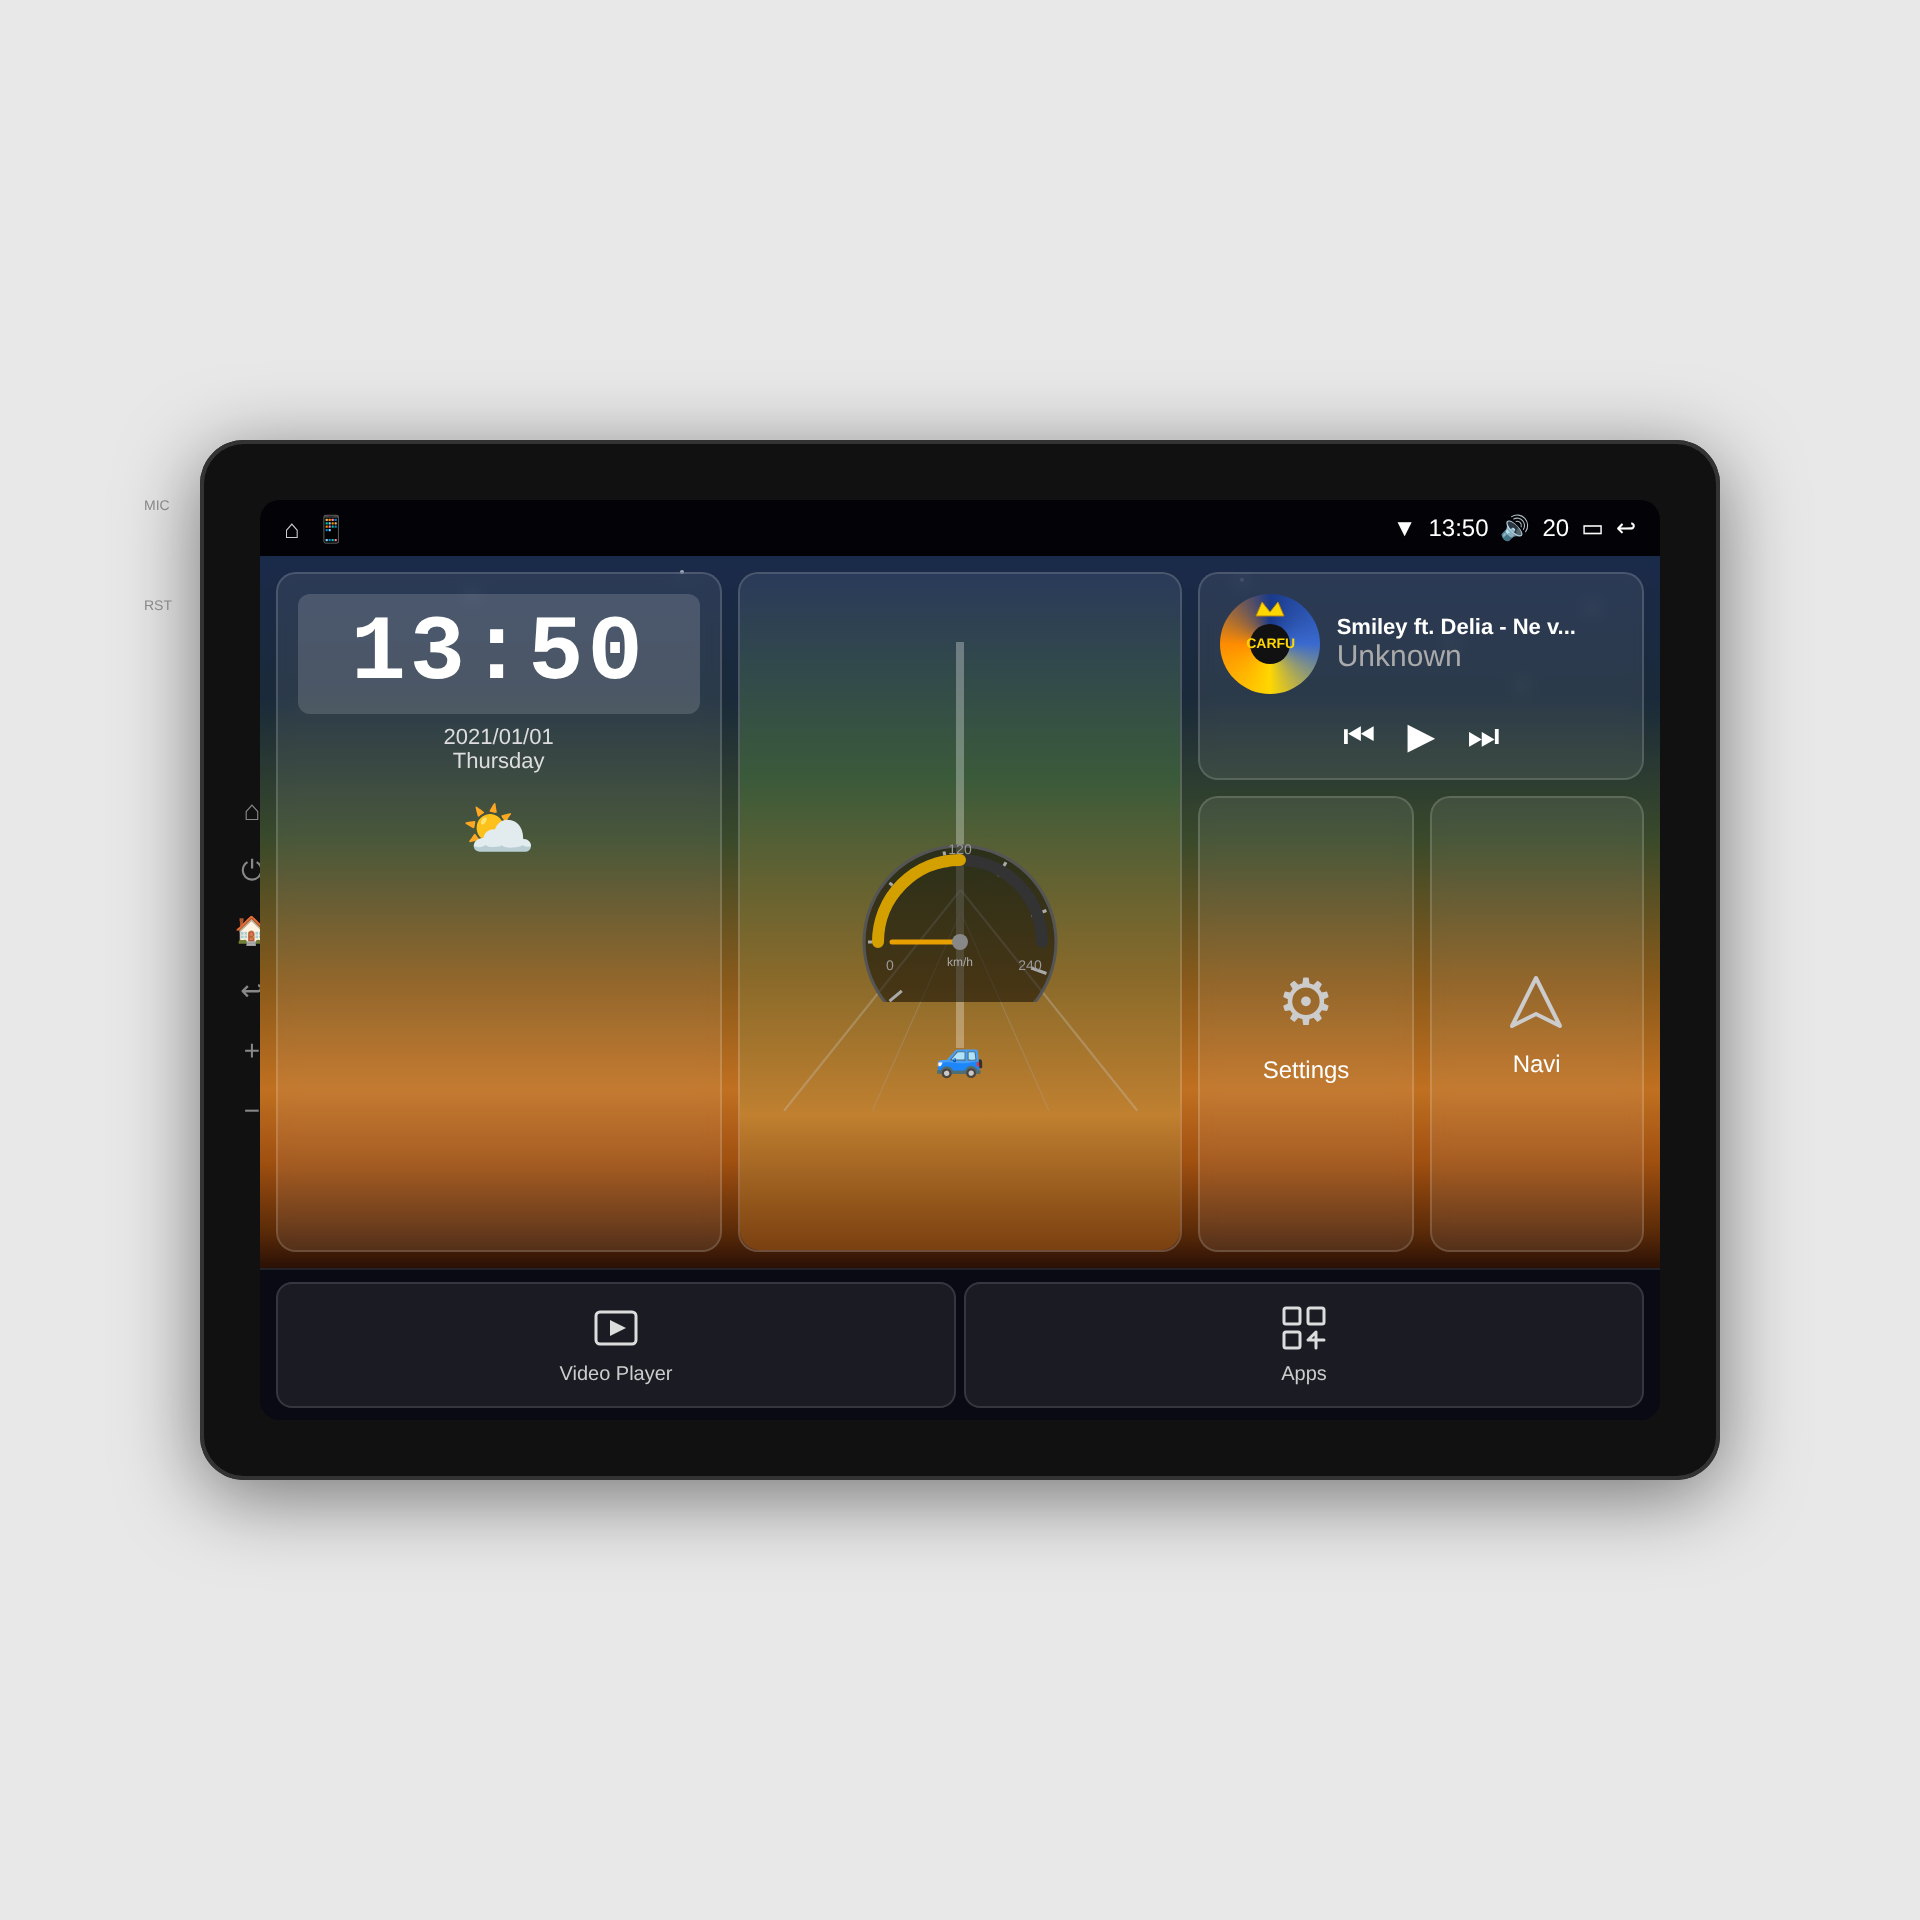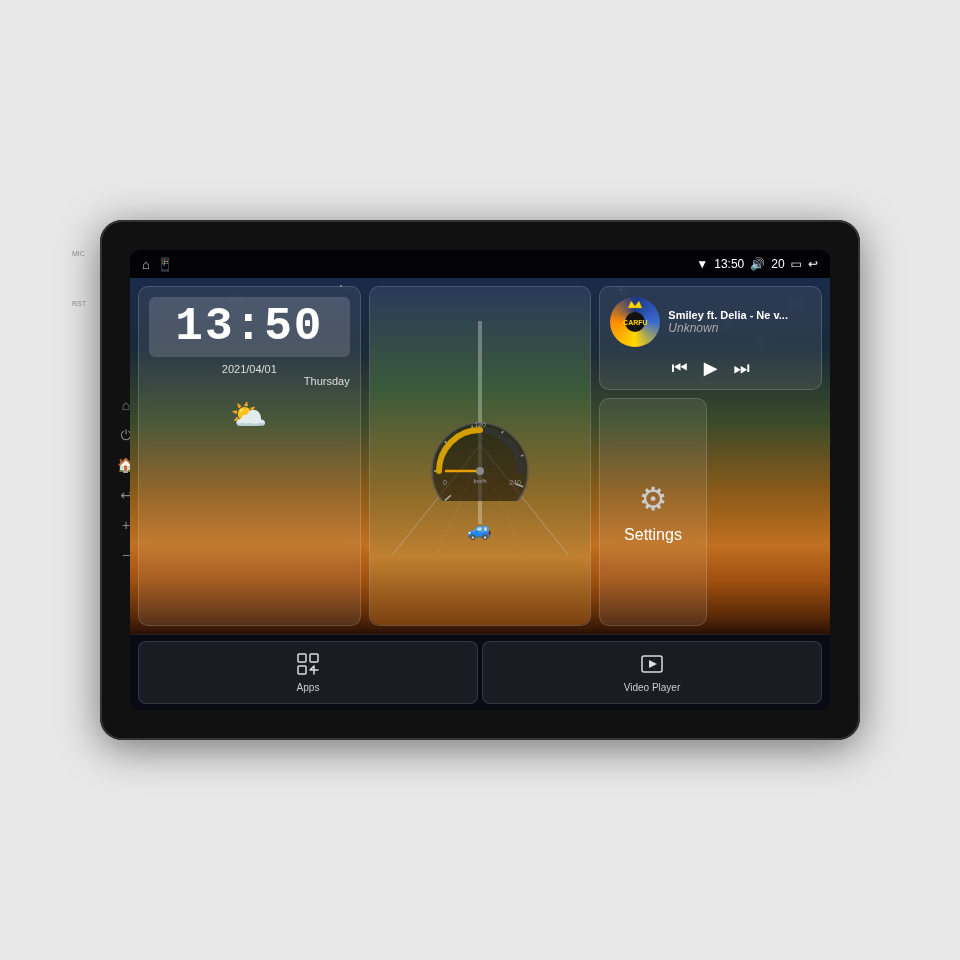--- a/index.html
+++ b/index.html
@@ -151,21 +151,21 @@
     }
     .clock-date {
       color: #ddd;
       font-size: 11px;
       margin-top: 6px;
       text-align: center;
     }
     .clock-day {
       color: #ddd;
       font-size: 11px;
-      text-align: right;
+      text-align: center;
     }
     .weather-icon {
       margin-top: 10px;
       font-size: 30px;
       text-align: center;
     }
 
     
     .speed-widget {
       display: flex;
@@ -256,22 +256,21 @@
     .music-info {
       flex: 1;
     }
     .music-title {
       color: #fff;
       font-size: 11px;
       font-weight: bold;
     }
     .music-artist {
       color: #aaa;
-      font-size: 12px;
-      font-style: italic;
+      font-size: 15px;
     }
     .music-controls {
       display: flex;
       align-items: center;
       justify-content: center;
       gap: 16px;
       margin-top: 4px;
     }
     .ctrl-btn {
       color: #fff;
@@ -288,21 +287,21 @@
       align-items: center;
       justify-content: center;
       gap: 8px;
     }
     .widget-icon-lg {
       font-size: 32px;
       color: #ccc;
     }
     .widget-label {
       color: #fff;
-      font-size: 16px;
+      font-size: 12px;
     }
 
     
     .bottom-bar {
       background: rgba(10,10,20,0.85);
       border-top: 1px solid rgba(255,255,255,0.1);
       display: flex;
       gap: 4px;
       padding: 6px 8px;
       flex-shrink: 0;
@@ -410,21 +409,21 @@
         <div class="star" style="top:18%;left:90%"></div>
         <div class="star" style="top:2%;left:30%"></div>
         <div class="star" style="top:7%;left:95%"></div>
       </div>
 
       <div class="content-grid">
         <div class="top-row">
 
           <div class="widget clock-widget">
             <div class="clock-time">13:50</div>
-            <div class="clock-date">2021/04/01</div>
+            <div class="clock-date">2021/01/01</div>
             <div class="clock-day">Thursday</div>
             <div class="weather-icon">⛅</div>
           </div>
 
           <div class="widget speed-widget">
             <div class="road-bg"></div>
             <div class="road-line"></div>
 
             <svg style="position:absolute;inset:0;width:100%;height:100%;z-index:1;opacity:0.3" viewBox="0 0 200 180">
               <line x1="100" y1="80" x2="20" y2="180" stroke="#ccc" stroke-width="1"></line>
@@ -489,46 +488,53 @@
                 <button class="ctrl-btn">▶</button>
                 <button class="ctrl-btn">⏭</button>
               </div>
             </div>
 
             <div style="display:grid;grid-template-columns:1fr 1fr;gap:8px;flex:1;">
               <div class="widget icon-widget">
                 <span class="widget-icon-lg">⚙</span>
                 <span class="widget-label">Settings</span>
               </div>
+              <div class="widget icon-widget">
+
+                <svg width="32" height="32" viewBox="0 0 32 32">
+                  <polygon points="16,4 28,28 16,22 4,28" fill="none" stroke="#ccc" stroke-width="2" stroke-linejoin="round"></polygon>
+                </svg>
+                <span class="widget-label">Navi</span>
+              </div>
             </div>
           </div>
 
         </div>
       </div>
     </div>
 
     <div class="bottom-bar">
 
 
+
+      <div class="bottom-btn">
+        <svg class="bottom-icon" width="24" height="24" viewBox="0 0 24 24">
+          <rect x="2" y="4" width="20" height="16" fill="none" stroke="#ddd" stroke-width="1.5" rx="2"></rect>
+          <polygon points="9,8 17,12 9,16" fill="#ddd"></polygon>
+        </svg>
+        <span class="bottom-label">Video Player</span>
+      </div>
 
       <div class="bottom-btn">
         <svg class="bottom-icon" width="24" height="24" viewBox="0 0 24 24">
           <rect x="2" y="2" width="8" height="8" fill="none" stroke="#ddd" stroke-width="1.5" rx="1"></rect>
           <rect x="14" y="2" width="8" height="8" fill="none" stroke="#ddd" stroke-width="1.5" rx="1"></rect>
           <rect x="2" y="14" width="8" height="8" fill="none" stroke="#ddd" stroke-width="1.5" rx="1"></rect>
           <path d="M14 18 L18 14 M22 18 L14 18 M18 22 L18 14" fill="none" stroke="#ddd" stroke-width="1.5" stroke-linecap="round"></path>
         </svg>
         <span class="bottom-label">Apps</span>
       </div>
 
-      <div class="bottom-btn">
-        <svg class="bottom-icon" width="24" height="24" viewBox="0 0 24 24">
-          <rect x="2" y="4" width="20" height="16" fill="none" stroke="#ddd" stroke-width="1.5" rx="2"></rect>
-          <polygon points="9,8 17,12 9,16" fill="#ddd"></polygon>
-        </svg>
-        <span class="bottom-label">Video Player</span>
-      </div>
-
 
     </div>
 
   </div>
 </div>
 
 </body></html>

